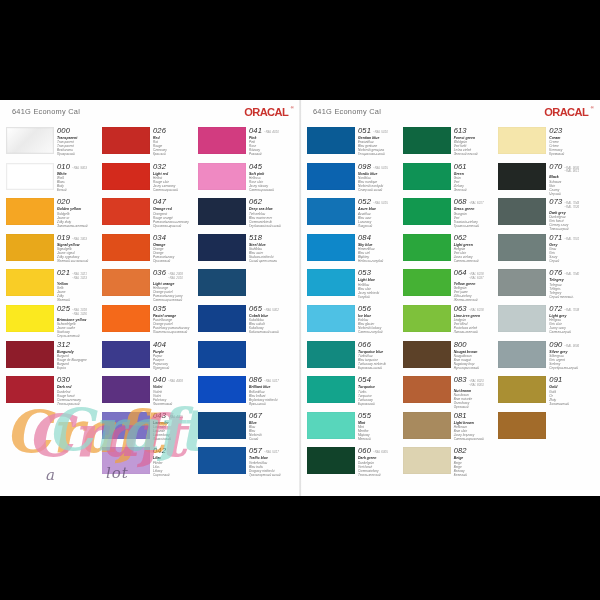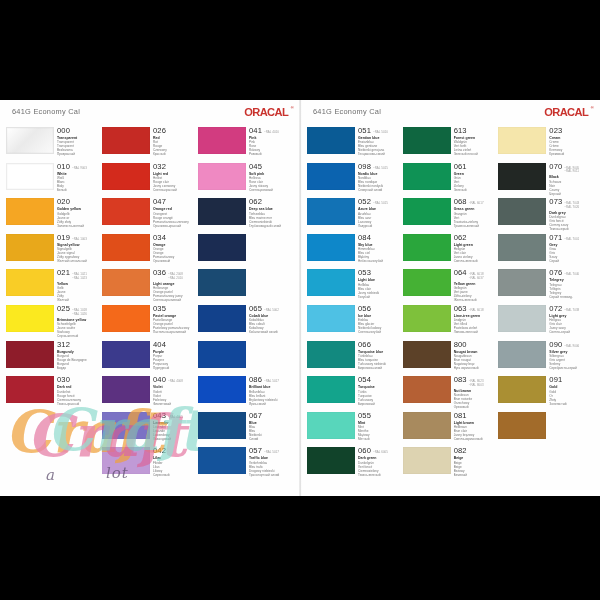--- a/index.html
+++ b/index.html
@@ -67,20 +67,21 @@
     position: absolute;
     top: -1px; right: -1px;
     font-size: 4px;
     font-weight: 700;
   }
   
   .cols {
     display: flex;
     padding: 0 6px 0 6px;
     gap: 0;
+    font-style: italic;
   }
   .col {
     width: 96px;
     position: relative;
   }
   .row {
     position: relative;
     height: 35.6px;
     display: flex;
     align-items: flex-start;
@@ -517,20 +518,32 @@
                 <div class="langs">
                   <span>Tiefseeblau</span>
                   <span>Bleu marine mer</span>
                   <span>Ciemnoniebieski</span>
                   <span>Глубоководный синий</span>
                 </div>
               </div>
             </div>
             <div class="row">
               <div class="swatch" style="background: rgb(27, 44, 82);"></div>
+              <div class="meta">
+                <div class="meta-top">
+                  <span class="code">518</span>
+                </div>
+                <div class="name">Steel blue</div>
+                <div class="langs">
+                  <span>Stahlblau</span>
+                  <span>Bleu acier</span>
+                  <span>Stalowo-niebieski</span>
+                  <span>Синий цвет стали</span>
+                </div>
+              </div>
             </div>
             <div class="row">
               <div class="swatch" style="background: rgb(26, 74, 114);"></div>
             </div>
             <div class="row">
               <div class="swatch" style="background: rgb(18, 65, 139);"></div>
               <div class="meta">
                 <div class="meta-top">
                   <span class="code">065</span>
                   <span class="ral">~RAL 5002</span>

